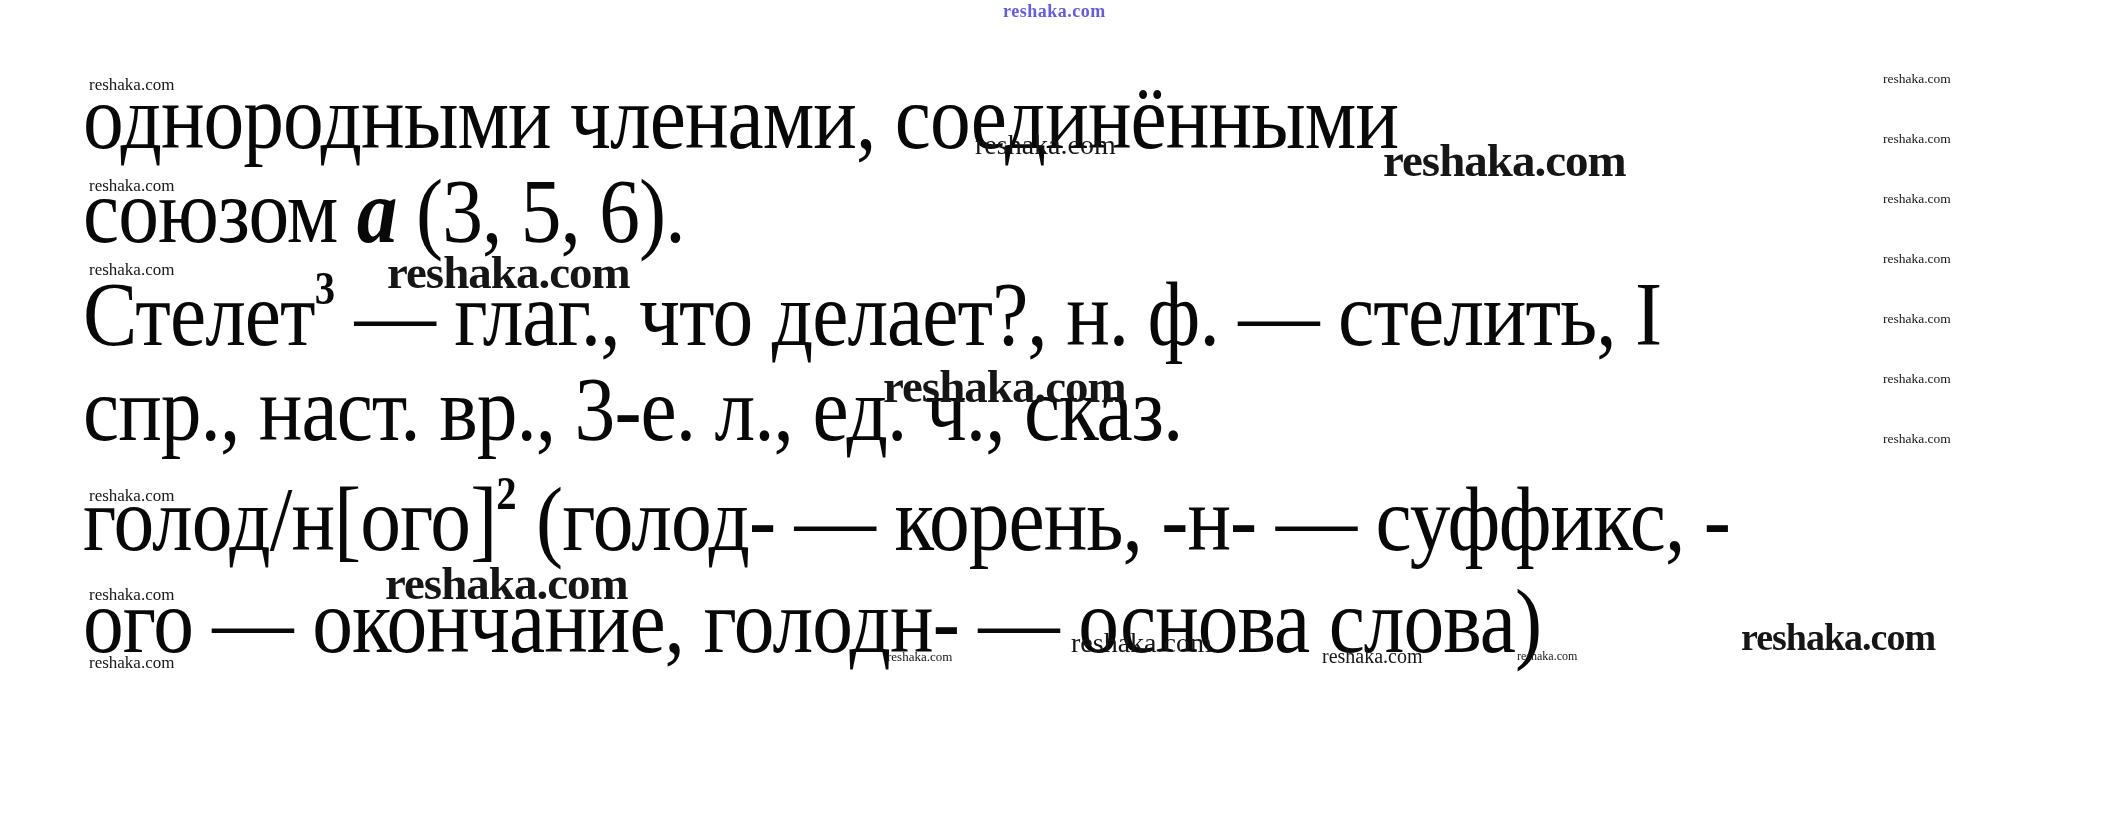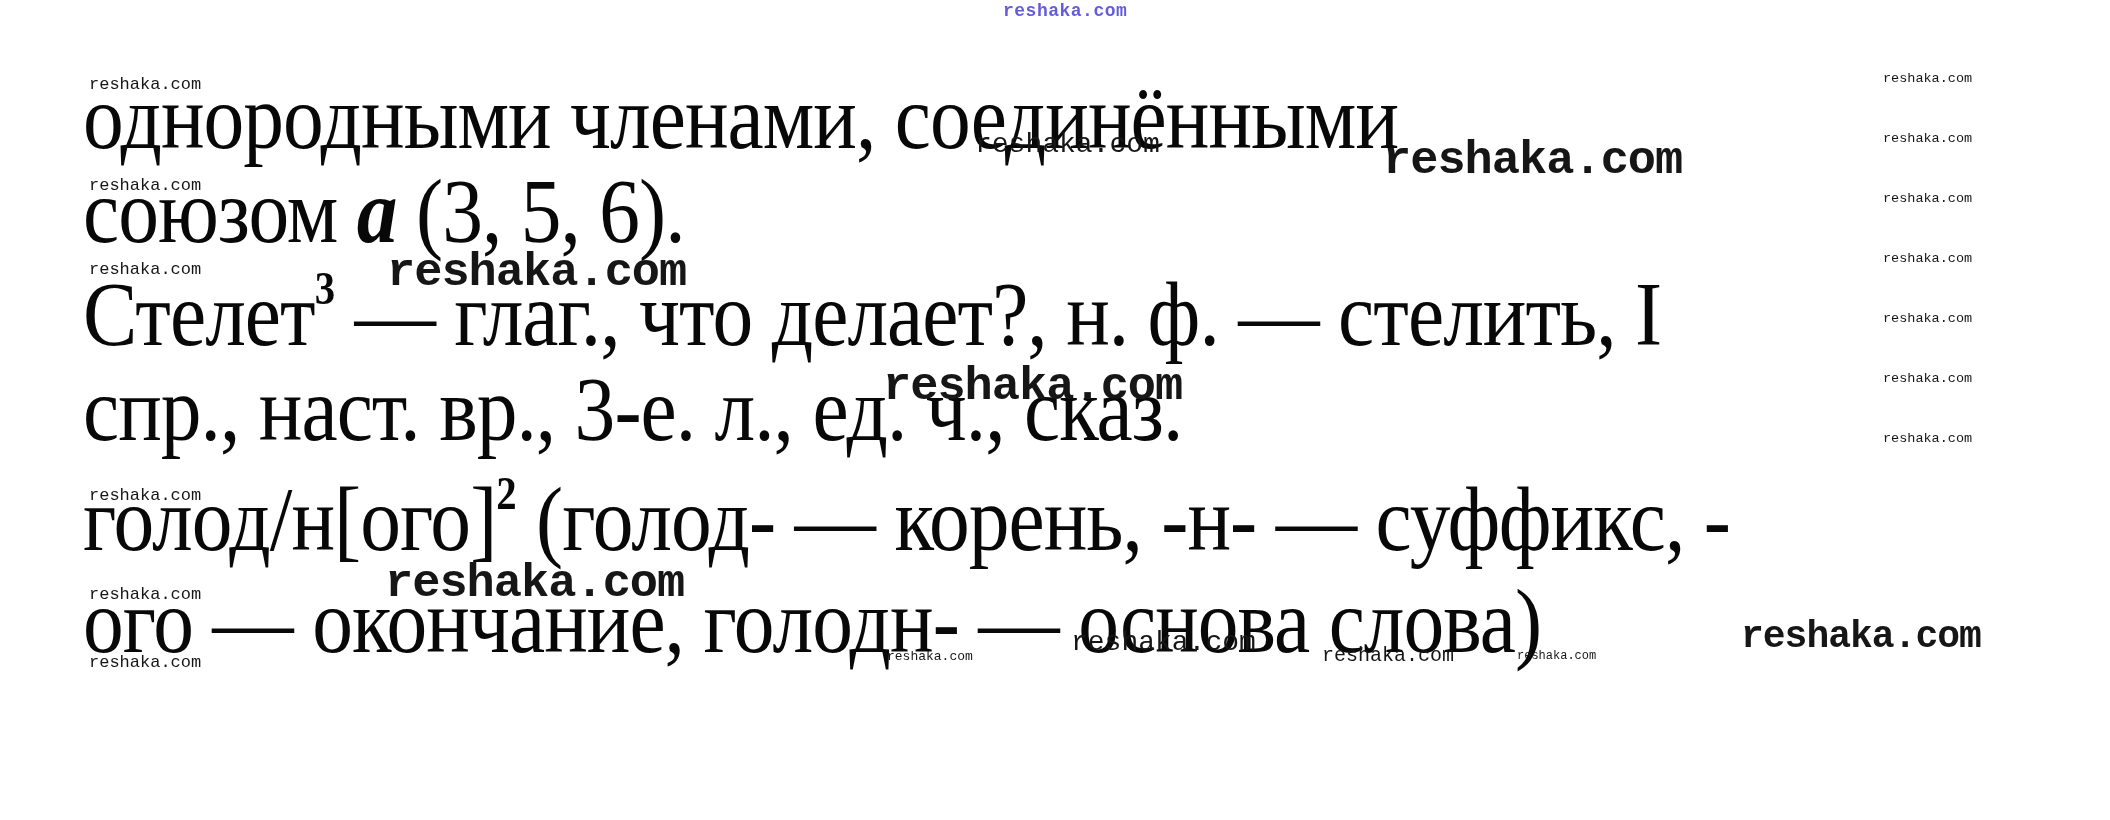--- a/index.html
+++ b/index.html
@@ -37,21 +37,21 @@
   #line1 { top: 72px;  }
   #line2 { top: 166px; }
   #line3 { top: 266px; }
   #line4 { top: 364px; }
   #line5 { top: 471px; }
   #line6 { top: 576px; }
 
   
   .wm {
     position: absolute;
-    font-family: Liberation Mono, monospace;
+    font-family: Liberation Serif, serif;
     color: #161616;
     line-height: 1;
     white-space: nowrap;
     text-align: right;
   }
   .wm-col-left  { font-size: 17px; left: 89px; }
   .wm-col-right { font-size: 13.5px; left: 1883px; }
   #wmL1 { top: 76px; }  #wmL2 { top: 177px; } #wmL3 { top: 261px; }
   #wmL4 { top: 487px; } #wmL5 { top: 586px; } #wmL6 { top: 654px; }
   #wmR1 { top: 72px; }  #wmR2 { top: 132px; } #wmR3 { top: 192px; }

